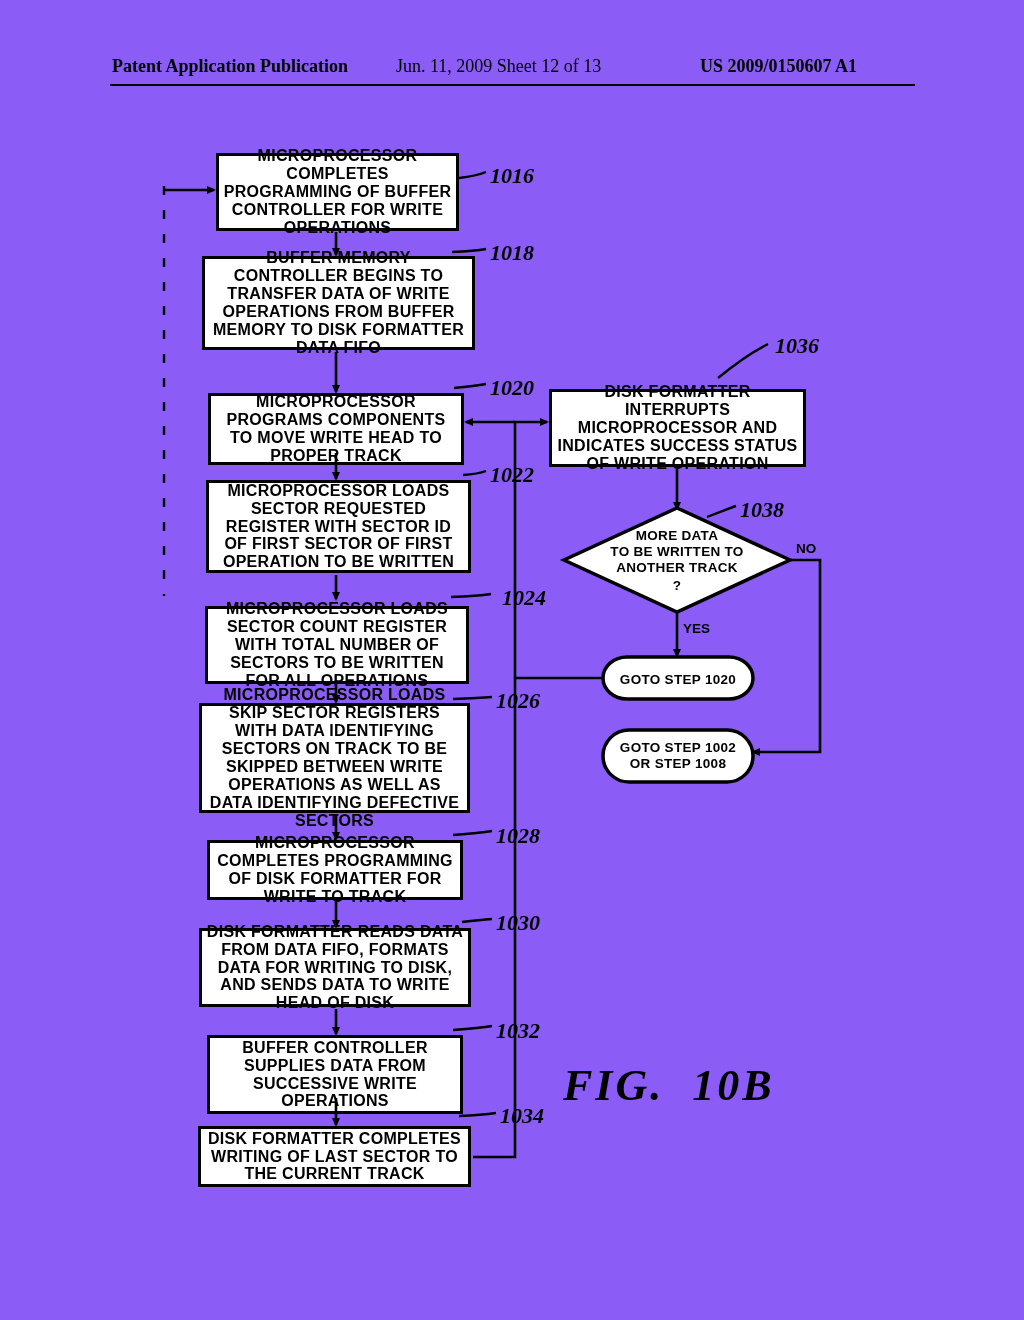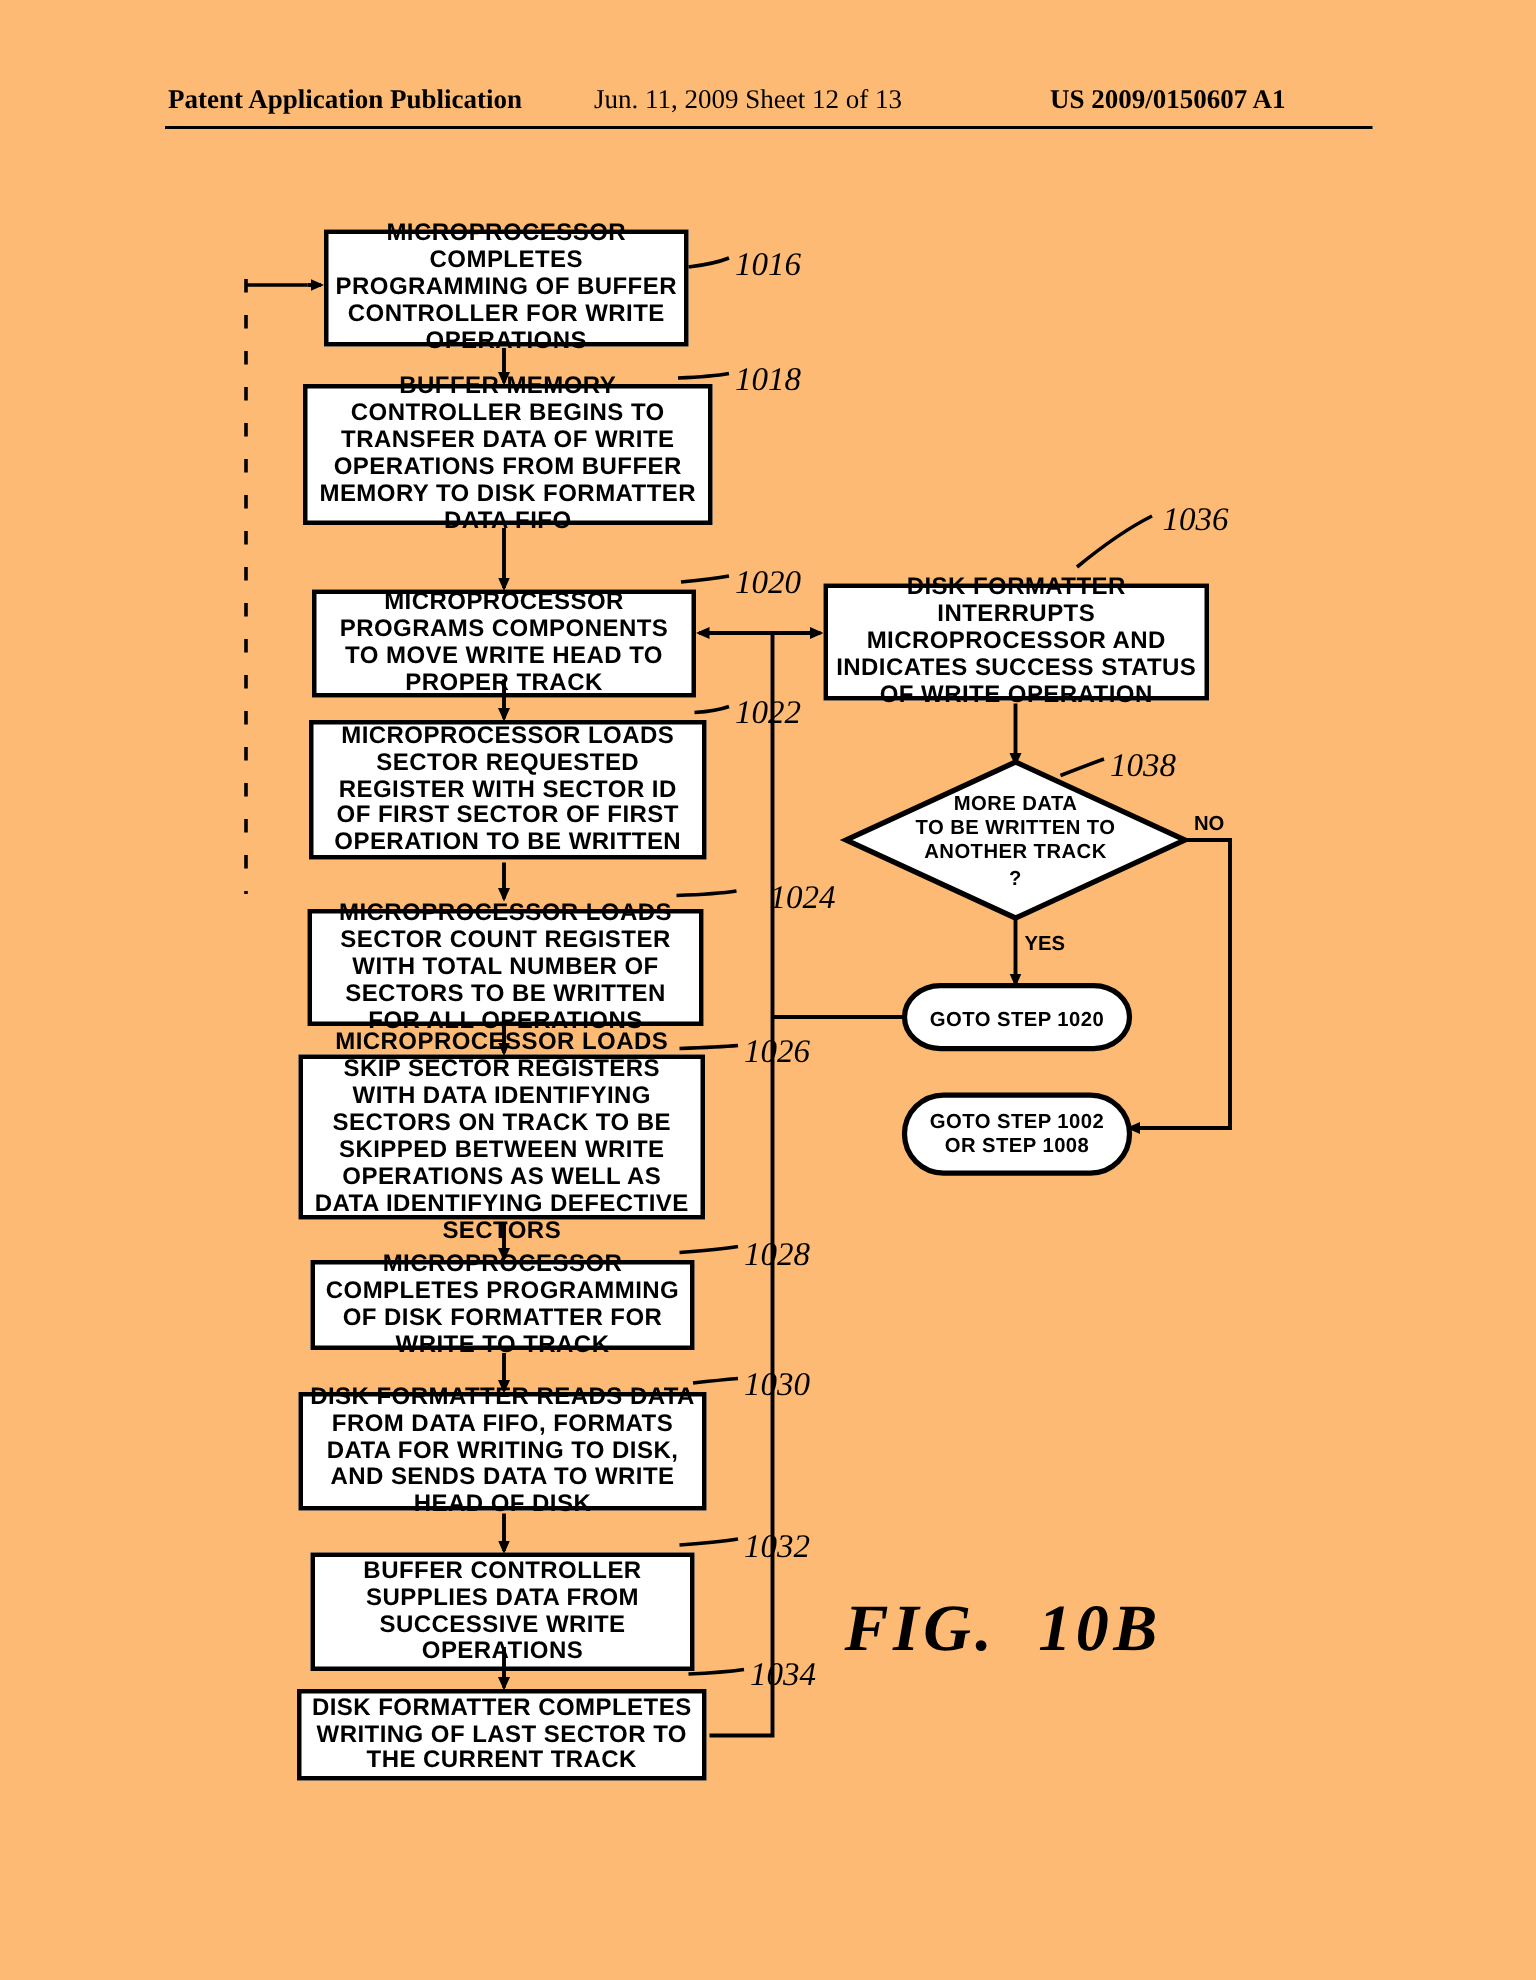--- a/index.html
+++ b/index.html
@@ -6,21 +6,21 @@
     margin: 0;
     padding: 0;
     background: #fff;
     font-family: "Times New Roman", Times, serif;
     color: #000;
   }
   .page {
     position: relative;
     width: 1024px;
     height: 1320px;
-    background: #fdba74;
+    background: #8b5cf6;
     overflow: hidden;
   }
   .header {
     position: absolute;
     top: 56px;
     left: 0;
     width: 1024px;
     font-size: 18px;
   }
   .header .left {
@@ -60,21 +60,21 @@
     letter-spacing: 0.3px;
     padding: 14px 4px;
     box-sizing: border-box;
   }
   .box .txt { width: 100%; }
   .refnum {
     position: absolute;
     font-family: "Brush Script MT", "Comic Sans MS", cursive;
     font-style: italic;
     font-size: 22px;
-    font-weight: 400;
+    font-weight: 700;
   }
   .fignum {
     font-family: "Times New Roman", serif;
     font-style: italic;
     font-size: 44px;
     font-weight: 700;
     letter-spacing: 3px;
   }
   svg { position: absolute; left: 0; top: 0; }
   .svgtext {
@@ -133,21 +133,21 @@
     </div>
 
   <div class="box" style="left:549px; top:389px; width:257px; height:78px;">
       <span class="txt">DISK FORMATTER INTERRUPTS MICROPROCESSOR AND INDICATES SUCCESS STATUS OF WRITE OPERATION</span>
     </div>
 
   <div class="refnum" style="left:490px; top:163px;">1016</div>
   <div class="refnum" style="left:490px; top:240px;">1018</div>
   <div class="refnum" style="left:490px; top:375px;">1020</div>
   <div class="refnum" style="left:490px; top:462px;">1022</div>
-  <div class="refnum" style="left:513px; top:585px;">1024</div>
+  <div class="refnum" style="left:502px; top:585px;">1024</div>
   <div class="refnum" style="left:496px; top:688px;">1026</div>
   <div class="refnum" style="left:496px; top:823px;">1028</div>
   <div class="refnum" style="left:496px; top:910px;">1030</div>
   <div class="refnum" style="left:496px; top:1018px;">1032</div>
   <div class="refnum" style="left:500px; top:1103px;">1034</div>
   <div class="refnum" style="left:775px; top:333px;">1036</div>
   <div class="refnum" style="left:740px; top:497px;">1038</div>
 
   <div class="fignum" style="position:absolute; left:563px; top:1060px;">FIG.&nbsp;&nbsp;10B</div>
 

